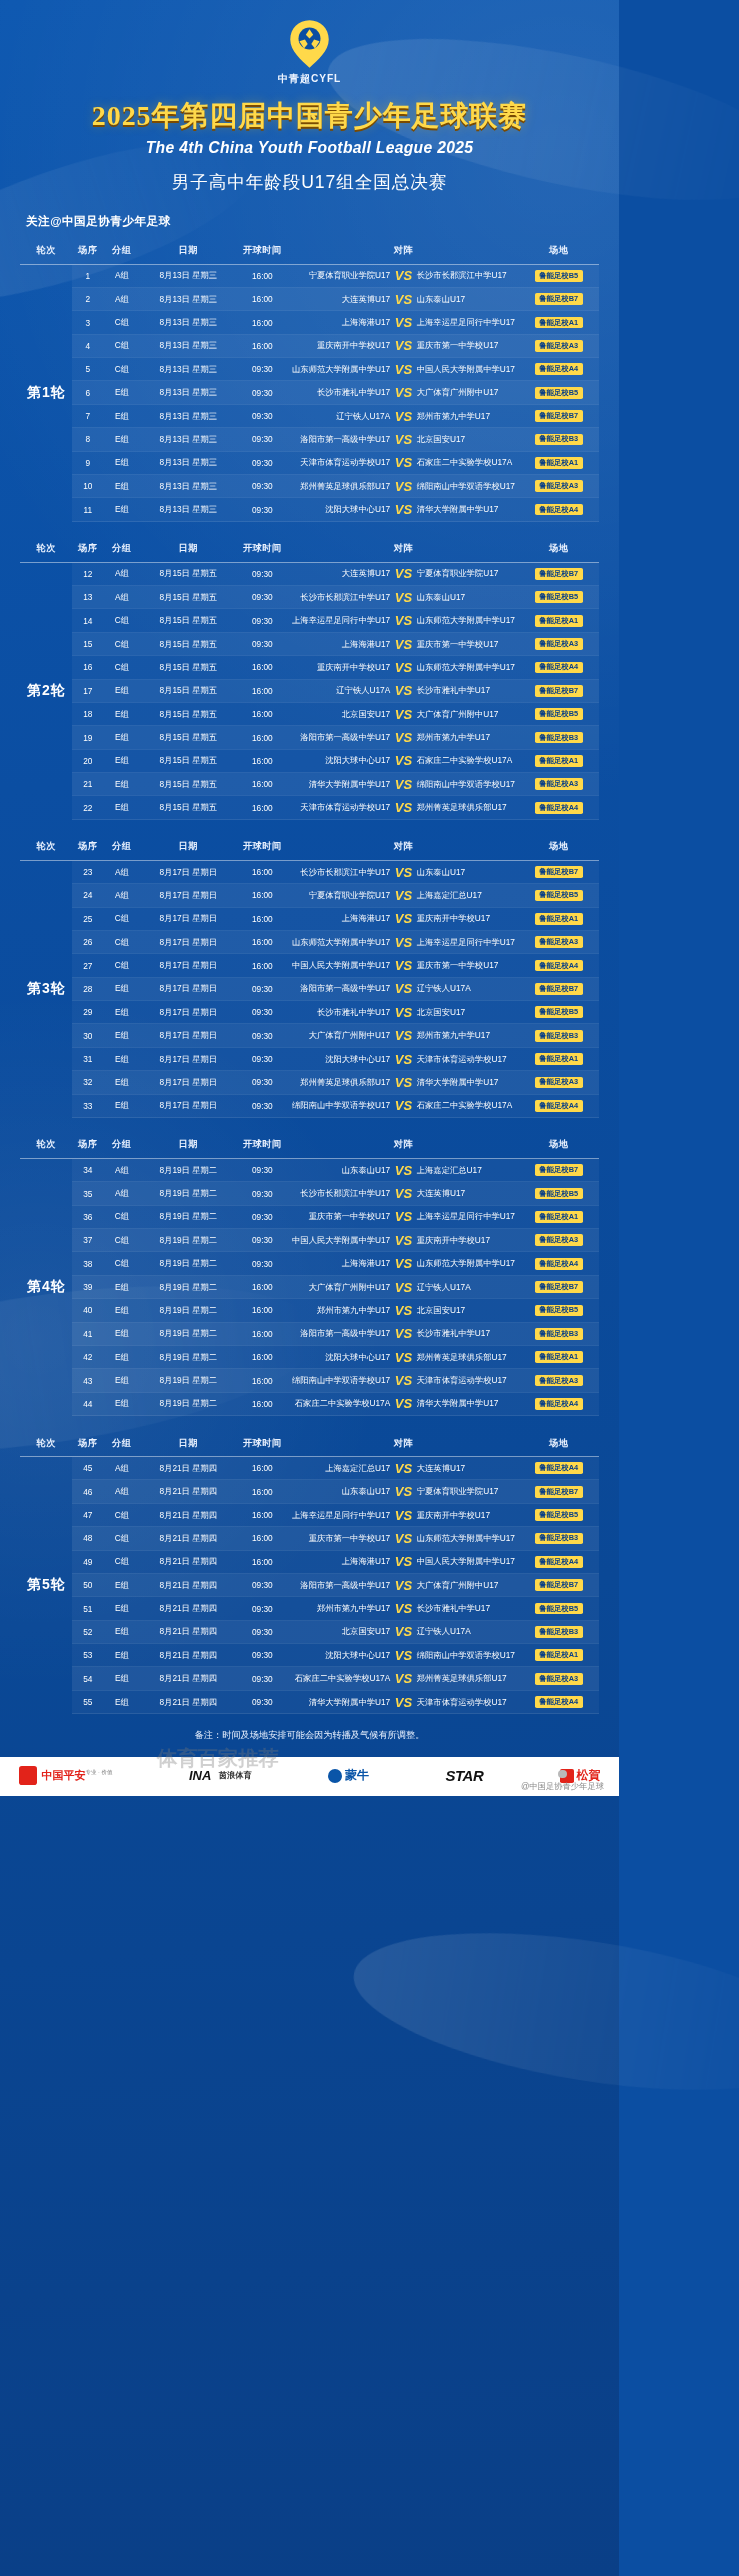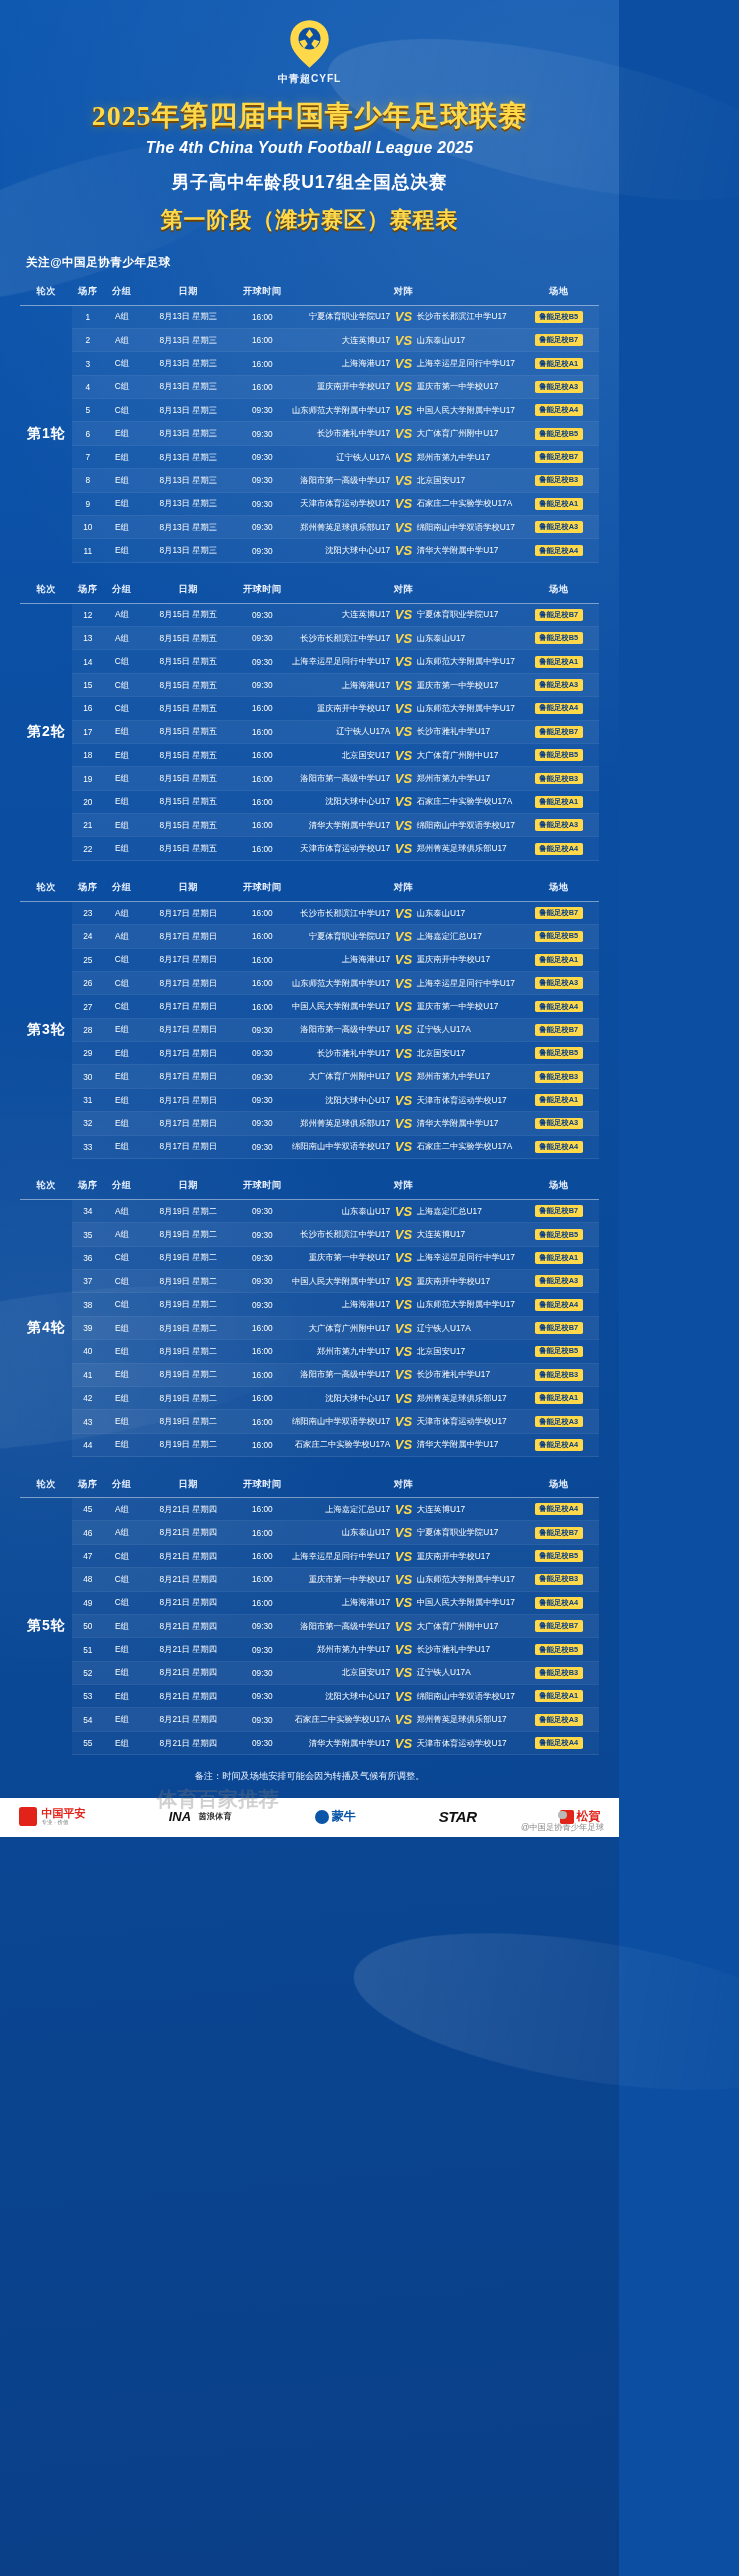--- a/index.html
+++ b/index.html
@@ -52,21 +52,21 @@
     margin-top: 3.7px;
     font-size: 15.7px;
     font-weight: bold;
     font-style: italic;
     color: #ffffff;
     letter-spacing: 0.3px;
   }
   .subtitle-1 {
     margin-top: 13px;
     font-size: 17.6px;
-    font-weight: bold;
+    font-weight: normal;
     color: #ffffff;
     letter-spacing: 0.9px;
   }
   .subtitle-2 {
     margin-top: 11px;
     font-size: 22px;
     font-weight: bold;
     color: #ffd94a;
     letter-spacing: 0.9px;
     text-shadow: 0 1.8px 0 #6d4300;
@@ -159,21 +159,21 @@
     position: relative; z-index: 2;
     background: #ffffff;
     padding: 9.2px 18.5px 11px 18.5px;
     display: flex;
     align-items: center;
     justify-content: space-between;
     gap: 9.2px;
   }
   .sp { display:flex; align-items:center; gap:4.6px; }
   .sp-pa-mark { width: 18.5px; height: 18.5px; background:#e2231a; border-radius:2.8px; }
-  .sp-pa-text { display:flex; flex-direction:column; line-height:1.05; }
+  .sp-pa-text { display:flex; flex-direction:row; line-height:1.05; }
   .sp-pa-text b { color:#e2231a; font-size:11px; font-weight:bold; }
   .sp-pa-text span { color:#777; font-size:5.5px; }
   .sp-ina { color:#111; font-size:13px; font-weight:bold; font-style:italic; }
   .sp-ina small { font-size:8.3px; font-weight:bold; font-style:normal; color:#333; margin-left:2.8px;}
   .sp-mengniu { display:flex; align-items:center; gap:2.8px; }
   .sp-mengniu .dot { width:14px; height:14px; border-radius:50%; background:#0a55a8;}
   .sp-mengniu b { color:#0a55a8; font-size:12px;}
   .sp-star { color:#111; font-size:15px; font-weight:bold; font-style:italic; letter-spacing:-0.5px;}
   .sp-libai { display:flex; align-items:center; gap:2.8px;}
   .sp-libai .sq { width:14px; height:14px; background:#e2231a; border-radius:1.8px;}
@@ -206,21 +206,20 @@
         <circle cx="30" cy="23" r="12" fill="#0b4ea2"></circle>
         <path d="M30 13 l4 6 -4 4 -4-4z" fill="#ffd94a"></path>
         <path d="M19 26 l6-2 3 5 -4 5z" fill="#ffd94a"></path>
         <path d="M41 26 l-6-2 -3 5 4 5z" fill="#ffd94a"></path>
       </svg>
       <div class="logo-text">中青超CYFL</div>
     </div>
     <div class="title-zh">2025年第四届中国青少年足球联赛</div>
     <div class="title-en">The 4th China Youth Football League 2025</div>
     <div class="subtitle-1">男子高中年龄段U17组全国总决赛</div>
-    <div class="subtitle-2">第一阶段（潍坊赛区）赛程表</div>
     <div class="follow">关注@中国足协青少年足球</div>
   </div>
 
   <div class="rounds" id="rounds-container">
       <div class="round">
         <table class="sched">
           <colgroup>
             <col class="col-round">
             <col class="col-no">
             <col class="col-grp">

